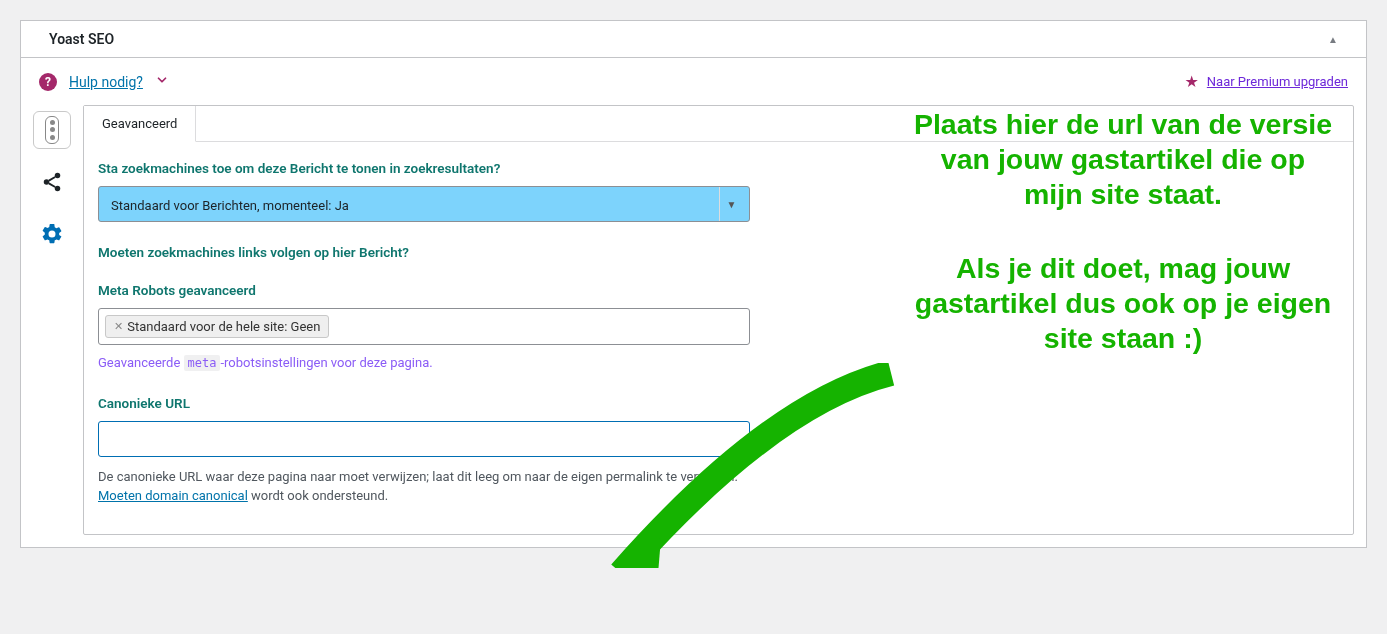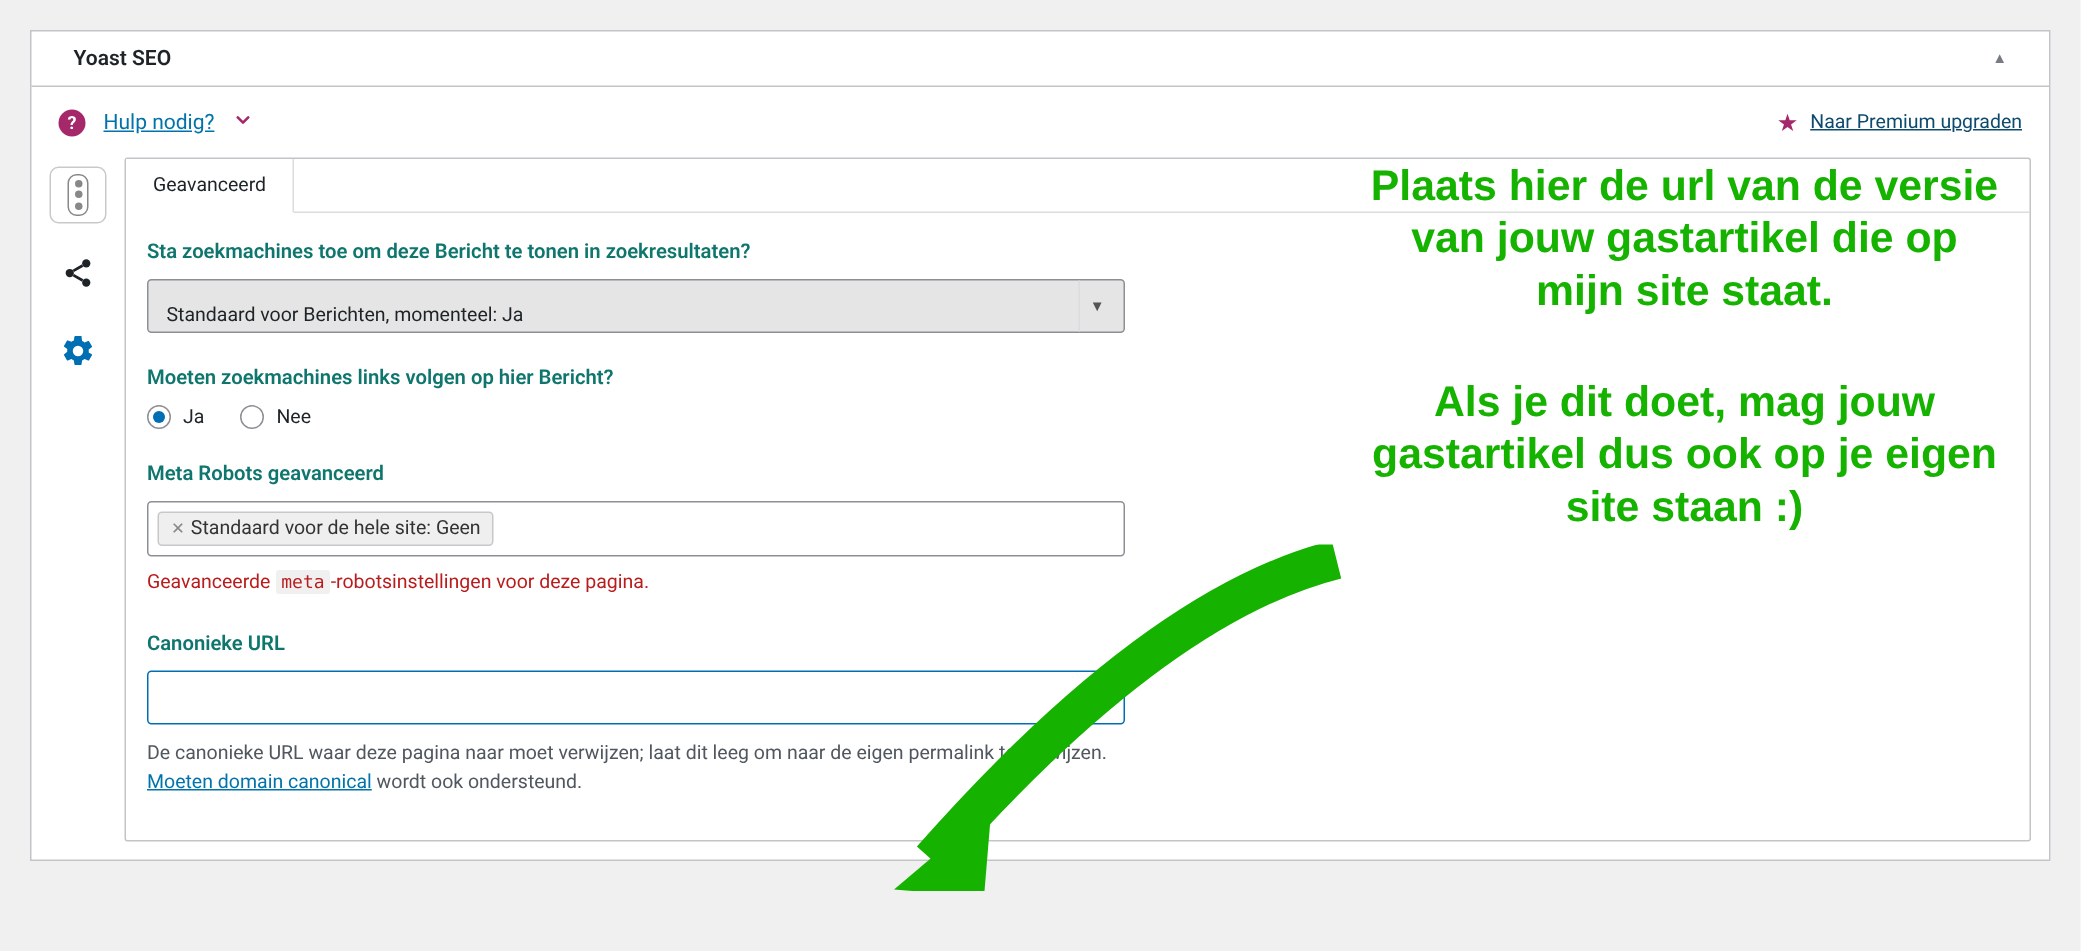--- a/index.html
+++ b/index.html
@@ -68,21 +68,21 @@
   .premium-bar {
     display: flex;
     align-items: center;
     gap: 8px;
   }
   .star-icon {
     color: #a4286a;
     font-size: 16px;
   }
   .premium-link {
-    color: #0c4a6e;
+    color: #6d28d9;
     text-decoration: underline;
     font-size: 13px;
   }
   .main-row {
     display: flex;
     padding: 0 12px 12px 12px;
     gap: 12px;
     position: relative;
   }
   .left-tabs {
@@ -140,26 +140,26 @@
     font-size: 13.5px;
     color: #0f766e;
     display: block;
     margin-bottom: 10px;
   }
   .select-box {
     width: 100%;
     height: 36px;
     border: 1px solid #8c8f94;
     border-radius: 3px;
-    background: #e5e5e5;
-    padding: 16px 30px 0 12px;
+    background: #7dd3fc;
+    padding: 2px 30px 0 12px;
     font-size: 13px;
     position: relative;
     display: flex;
-    align-items: flex-start;
+    align-items: center;
     justify-content: space-between;
   }
   .select-caret {
     position: absolute;
     right: 6px; top: 0; bottom: 0;
     width: 24px;
     border-left: 1px solid #dcdcde;
     display: flex;
     align-items: center;
     justify-content: center;
@@ -205,21 +205,21 @@
     background: #efefef;
     border: 1px solid #c8c8c8;
     border-radius: 3px;
     padding: 3px 8px;
     font-size: 13px;
     color: #333;
   }
   .tag-x { color: #888; font-size: 11px; }
   .help-text {
     font-size: 13px;
-    color: #b91c1c;
+    color: #8b5cf6;
     margin-top: 8px;
     line-height: 1.5;
   }
   .code-pill {
     background: #f0f0f1;
     font-family: Consolas, Monaco, monospace;
     padding: 1px 4px;
     border-radius: 2px;
     font-size: 12px;
   }
@@ -321,30 +321,20 @@
         <div class="form-group">
           <label class="form-label">Sta zoekmachines toe om deze Bericht te tonen in zoekresultaten?</label>
           <div class="select-box">
             <span>Standaard voor Berichten, momenteel: Ja</span>
             <span class="select-caret">▼</span>
           </div>
         </div>
 
         <div class="form-group">
           <label class="form-label">Moeten zoekmachines links volgen op hier Bericht?</label>
-          <div class="radio-row">
-            <label class="radio-item">
-              <span class="radio-circle checked"></span>
-              <span>Ja</span>
-            </label>
-            <label class="radio-item">
-              <span class="radio-circle"></span>
-              <span>Nee</span>
-            </label>
-          </div>
         </div>
 
         <div class="form-group">
           <label class="form-label">Meta Robots geavanceerd</label>
           <div class="tag-box">
             <span class="tag-chip">
               <span class="tag-x">✕</span>
               <span>Standaard voor de hele site: Geen</span>
             </span>
           </div>

